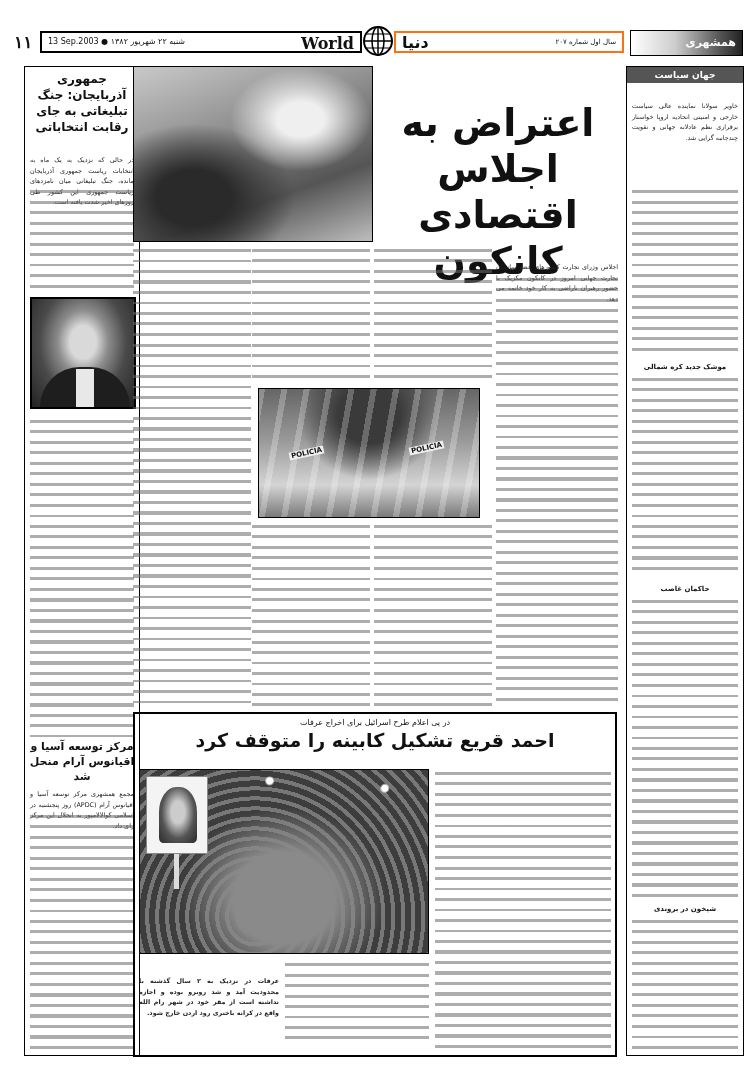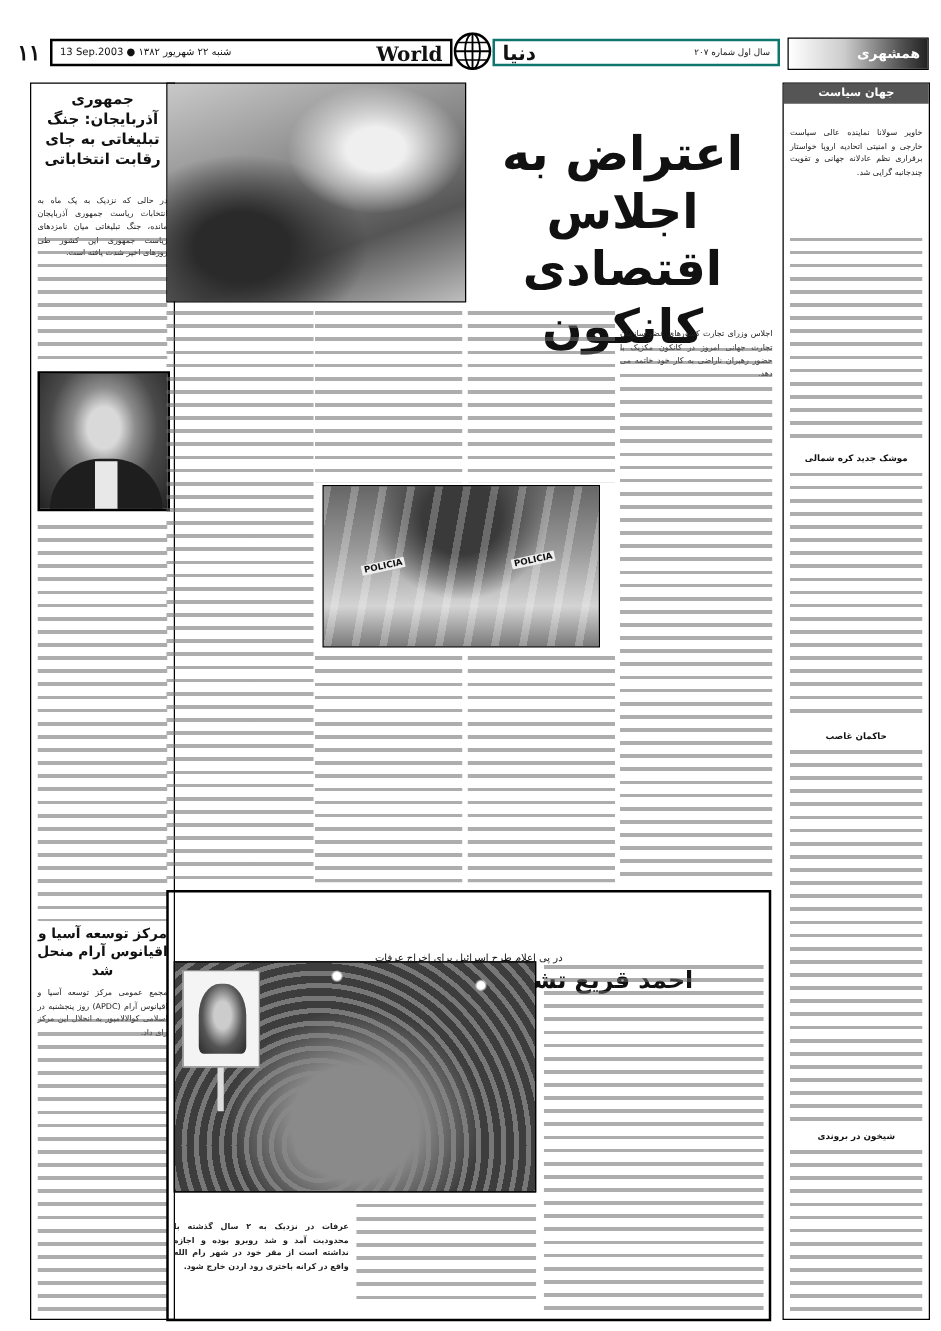--- a/index.html
+++ b/index.html
@@ -6,21 +6,21 @@
   html, body { width: 753px; height: 1065px; background: #fff; overflow: hidden; }
   body { position: relative; font-family: "DejaVu Sans", sans-serif; color: #111; }
 
   
   .masthead { position: absolute; top: 30px; left: 10px; width: 733px; height: 26px; }
   .page-no { position: absolute; left: 4px; top: 2px; font: bold 17px "DejaVu Serif", serif; }
   .date-box { position: absolute; left: 30px; top: 1px; width: 322px; height: 22px; border: 2px solid #000; }
   .date-box .date { position: absolute; left: 6px; top: 4px; font-size: 8px; }
   .date-box .world { position: absolute; right: 6px; top: 1px; font: bold 16px "DejaVu Serif", serif; }
   .globe { position: absolute; left: 352px; top: -6px; width: 32px; height: 34px; }
-  .donya-box { position: absolute; left: 384px; top: 1px; width: 230px; height: 22px; border: 2px solid #0f766e; }
+  .donya-box { position: absolute; left: 384px; top: 1px; width: 230px; height: 22px; border: 2px solid #f97316; }
   .donya-box .donya { position: absolute; left: 6px; top: 0px; font: bold 16px "DejaVu Sans", sans-serif; }
   .donya-box .issue { position: absolute; right: 6px; top: 5px; font-size: 7px; }
   .logo { position: absolute; left: 620px; top: 0px; width: 113px; height: 26px; border: 1px solid #000; background: linear-gradient(90deg,#fff 0%,#ccc 40%,#555 80%,#222 100%); }
   .logo span { position: absolute; right: 6px; top: 5px; font: bold 11px "DejaVu Sans", sans-serif; color: #fff; }
 
   
   .rtl { direction: rtl; text-align: justify; margin-top: 16px; }
   .body-text { font-size: 6.4px; line-height: 10.5px; color: #222; }
   .lines { position: absolute; overflow: hidden; }
   .lines::before {
@@ -52,21 +52,21 @@
   .main-headline { position: absolute; left: 380px; top: 100px; width: 236px; text-align: center; direction: rtl; font: bold 38px "DejaVu Sans", sans-serif; line-height: 46px; letter-spacing: -1px; }
   .police-photo { position: absolute; left: 258px; top: 388px; width: 222px; height: 130px; border: 1px solid #000;
     background:
       repeating-linear-gradient(100deg, rgba(255,255,255,.25) 0 6px, transparent 6px 22px),
       radial-gradient(ellipse at 50% 20%, #3a3a3a 0 20%, transparent 45%),
       linear-gradient(180deg, #666 0%, #999 40%, #d4d4d4 75%, #7a7a7a 100%); }
   .police-photo .label { position: absolute; font: bold 7px "DejaVu Sans", sans-serif; color: #111; background: #eee; padding: 0 2px; transform: rotate(-12deg); }
 
   
   .bottom-box { position: absolute; left: 133px; top: 712px; width: 484px; height: 345px; border: 2px solid #000; }
-  .bottom-box .kicker { text-align: center; direction: rtl; font-size: 8px; padding-top: 4px; margin-top: 44px; }
+  .bottom-box .kicker { text-align: center; direction: rtl; font-size: 8px; padding-top: 4px; }
   .bottom-box .headline { text-align: center; direction: rtl; font: bold 19px "DejaVu Sans", sans-serif; padding-top: 2px; }
   .crowd-photo { position: absolute; left: 4px; top: 55px; width: 290px; height: 185px; border: 1px solid #000;
     background:
       radial-gradient(circle at 85% 10%, #fff 0 3px, transparent 5px),
       radial-gradient(circle at 45% 6%, #fff 0 3px, transparent 5px),
       radial-gradient(ellipse at 50% 70%, #8a8a8a 0 25%, transparent 50%),
       repeating-radial-gradient(circle at 40% 80%, #3d3d3d 0 6px, #777 6px 10px),
       #222; }
   .arafat-sign { position: absolute; left: 6px; top: 6px; width: 62px; height: 78px; background: #f4f4f4; border: 1px solid #888; }
   .arafat-sign::after { content: ""; position: absolute; left: 12px; top: 10px; width: 38px; height: 56px; border-radius: 45% 45% 10% 10%; background: radial-gradient(ellipse at 50% 45%, #ccc 0 25%, #555 60%, #2a2a2a 100%); }
@@ -100,21 +100,21 @@
 <div class="left-col">
   <div class="headline">جمهوری آذربایجان: جنگ تبلیغاتی به جای رقابت انتخاباتی</div>
   <div class="rtl body-text" style="padding:4px 5px 0;">در حالی که نزدیک به یک ماه به انتخابات ریاست جمهوری آذربایجان مانده، جنگ تبلیغاتی میان نامزدهای ریاست جمهوری این کشور طی روزهای اخیر شدت یافته است.</div>
   <div class="lines" style="left:5px; top:120px; width:104px; height:105px;"></div>
   <div class="portrait">
     <div class="suit"></div>
     <div class="shirt"></div>
   </div>
   <div class="lines" style="left:5px; top:350px; width:104px; height:320px;"></div>
   <div class="sub" style="top:672px;">مرکز توسعه آسیا و اقیانوس آرام منحل شد</div>
-  <div class="rtl body-text" style="position:absolute; left:5px; top:706px; width:104px;">مجمع عمومی مرکز توسعه آسیا و اقیانوس آرام (APDC) روز پنجشنبه در اسلامی کوالالامپور به انحلال این مرکز رای داد.</div>
+  <div class="rtl body-text" style="position:absolute; left:5px; top:706px; width:104px;">مجمع همشهری مرکز توسعه آسیا و اقیانوس آرام (APDC) روز پنجشنبه در اسلامی کوالالامپور به انحلال این مرکز رای داد.</div>
   <div class="lines" style="left:5px; top:745px; width:104px; height:240px;"></div>
 </div>
 
 <div class="right-col">
   <div class="section-head">جهان سیاست</div>
   <div class="rtl body-text" style="padding:2px 5px 0;">خاویر سولانا نماینده عالی سیاست خارجی و امنیتی اتحادیه اروپا خواستار برقراری نظم عادلانه جهانی و تقویت چندجانبه گرایی شد.</div>
   <div class="lines" style="left:5px; top:120px; width:106px; height:170px;"></div>
   <div class="sub" style="top:296px;">موشک جدید کره شمالی</div>
   <div class="lines" style="left:5px; top:308px; width:106px; height:200px;"></div>
   <div class="sub" style="top:518px;">حاکمان غاصب</div>

